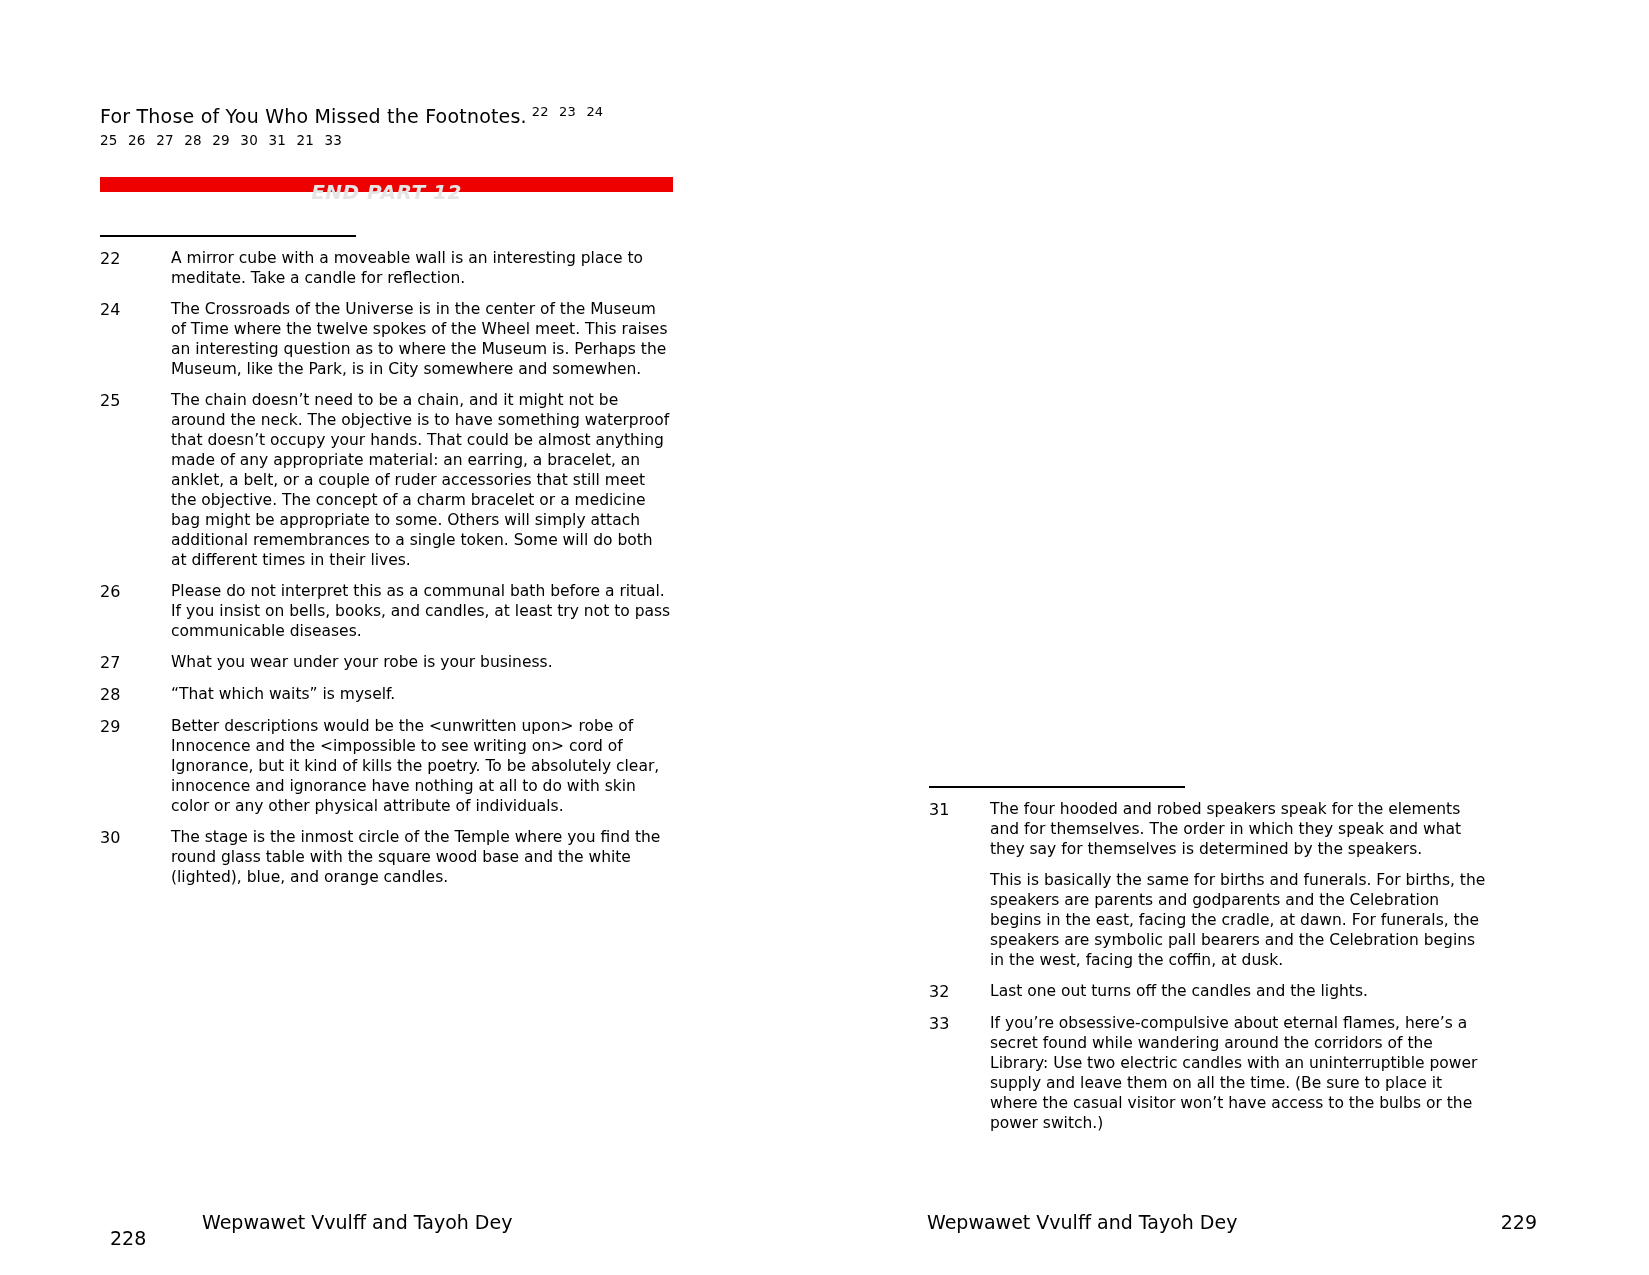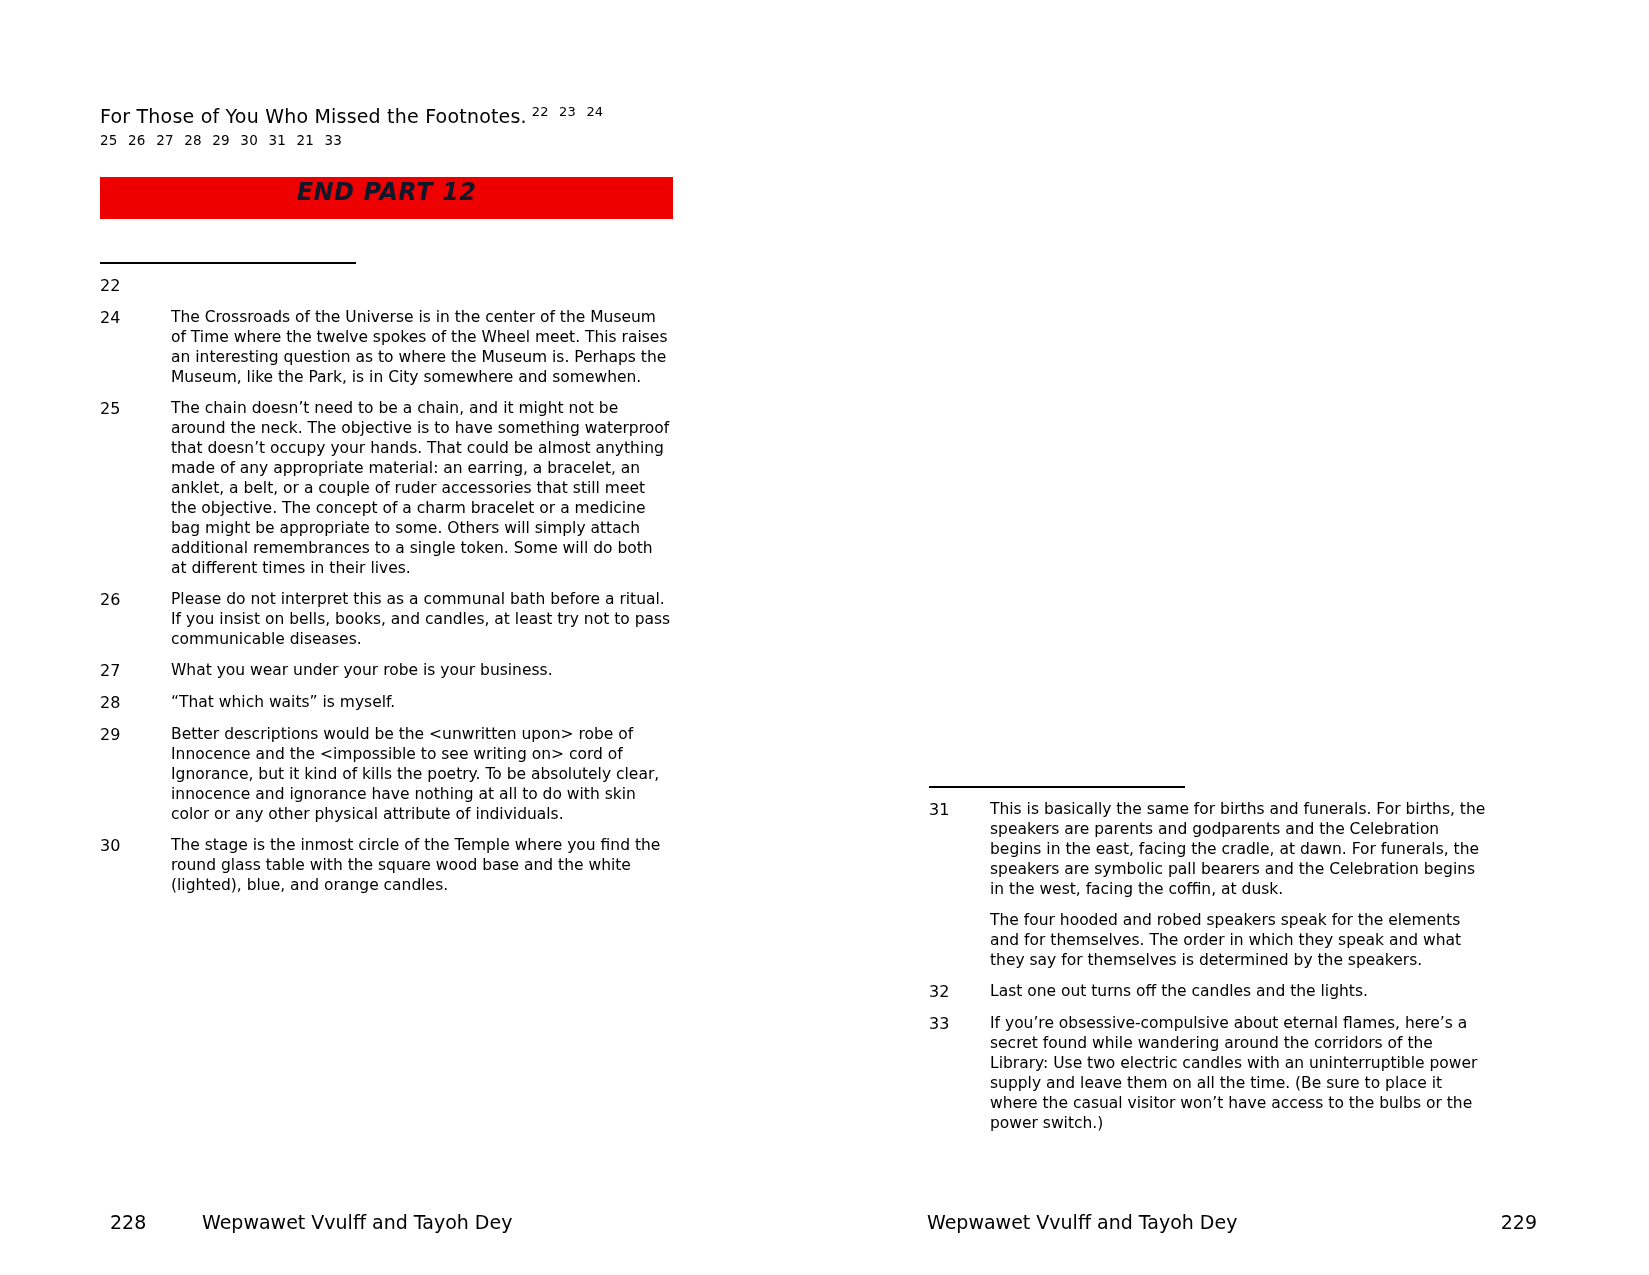--- a/index.html
+++ b/index.html
@@ -19,62 +19,65 @@
   .heading .sup-inline {
     font-size: 13px; position: relative; top: -7px;
     word-spacing: 6px; margin-left: 5px;
   }
   .heading .sup-wrap {
     display: block; font-size: 13.5px; line-height: 17px;
     word-spacing: 6px; margin-top: 1px;
   }
 
   .banner {
-    margin-top: 28px; height: 42px; line-height: 30px;
-    text-align: center; color: #0f172a;
-    font-size: 24px; font-weight: bold; font-style: italic;
+    margin-top: 28px; height: 15px; line-height: 30px;
+    text-align: center; color: #e5e5e5;
+    font-size: 20px; font-weight: bold; font-style: italic;
     letter-spacing: 0.5px;
   }
 
   .separator {
     margin-top: 43px; width: 256px; height: 0;
     border-top: 2px solid #000000;
   }
   .right-col .separator { margin-top: 0; }
 
   .footnotes { margin-top: 11px; font-size: 15.5px; line-height: 20px; }
   .fn-row { display: flex; margin-bottom: 11px; }
   .left-col  .fn-num { flex: 0 0 71px; }
   .right-col .fn-num { flex: 0 0 61px; }
   .fn-num { font-size: 16px; padding-top: 1px; }
   .fn-body { flex: 1; }
   .fn-body p { margin: 0 0 11px 0; }
   .fn-body p:last-child { margin-bottom: 0; }
 
   .footer { position: absolute; top: 1211px; font-size: 19px; }
   .footer-left { left: 110px; width: 570px; display: flex; }
-  .footer-left .page-num { width: 92px; }
+  .footer-left .page-num { width: 92px; margin-top: 16px; }
   .footer-right { left: 927px; width: 610px; display: flex; justify-content: space-between; }
 </style>
 </head>
 <body>
 
 <div class="col left-col">
   <div class="heading">
     <span>For Those of You Who Missed the Footnotes.</span><span class="sup-inline">22 23 24</span>
     <span class="sup-wrap">25 26 27 28 29 30 31 21 33</span>
   </div>
 
   <div class="banner" id="end-banner" style="background: rgb(239, 0, 0);">END PART 12</div>
 
   <div class="separator"></div>
 
   <div class="footnotes">
       <div class="fn-row">
         <span class="fn-num">22</span>
+        <div class="fn-body">
+          <p>A mirror cube with a moveable wall is an interesting place to meditate. Take a candle for reflection.</p>
+        </div>
       </div>
       <div class="fn-row">
         <span class="fn-num">24</span>
         <div class="fn-body">
           <p>The Crossroads of the Universe is in the center of the Museum of Time where the twelve spokes of the Wheel meet. This raises an interesting question as to where the Museum is. Perhaps the Museum, like the Park, is in City somewhere and somewhen.</p>
         </div>
       </div>
       <div class="fn-row">
         <span class="fn-num">25</span>
         <div class="fn-body">
@@ -113,22 +116,22 @@
       </div>
     </div>
 </div>
 
 <div class="col right-col">
   <div class="separator"></div>
   <div class="footnotes">
       <div class="fn-row">
         <span class="fn-num">31</span>
         <div class="fn-body">
+          <p>The four hooded and robed speakers speak for the elements and for themselves. The order in which they speak and what they say for themselves is determined by the speakers.</p>
           <p>This is basically the same for births and funerals. For births, the speakers are parents and godparents and the Celebration begins in the east, facing the cradle, at dawn. For funerals, the speakers are symbolic pall bearers and the Celebration begins in the west, facing the coffin, at dusk.</p>
-          <p>The four hooded and robed speakers speak for the elements and for themselves. The order in which they speak and what they say for themselves is determined by the speakers.</p>
         </div>
       </div>
       <div class="fn-row">
         <span class="fn-num">32</span>
         <div class="fn-body">
           <p>Last one out turns off the candles and the lights.</p>
         </div>
       </div>
       <div class="fn-row">
         <span class="fn-num">33</span>

